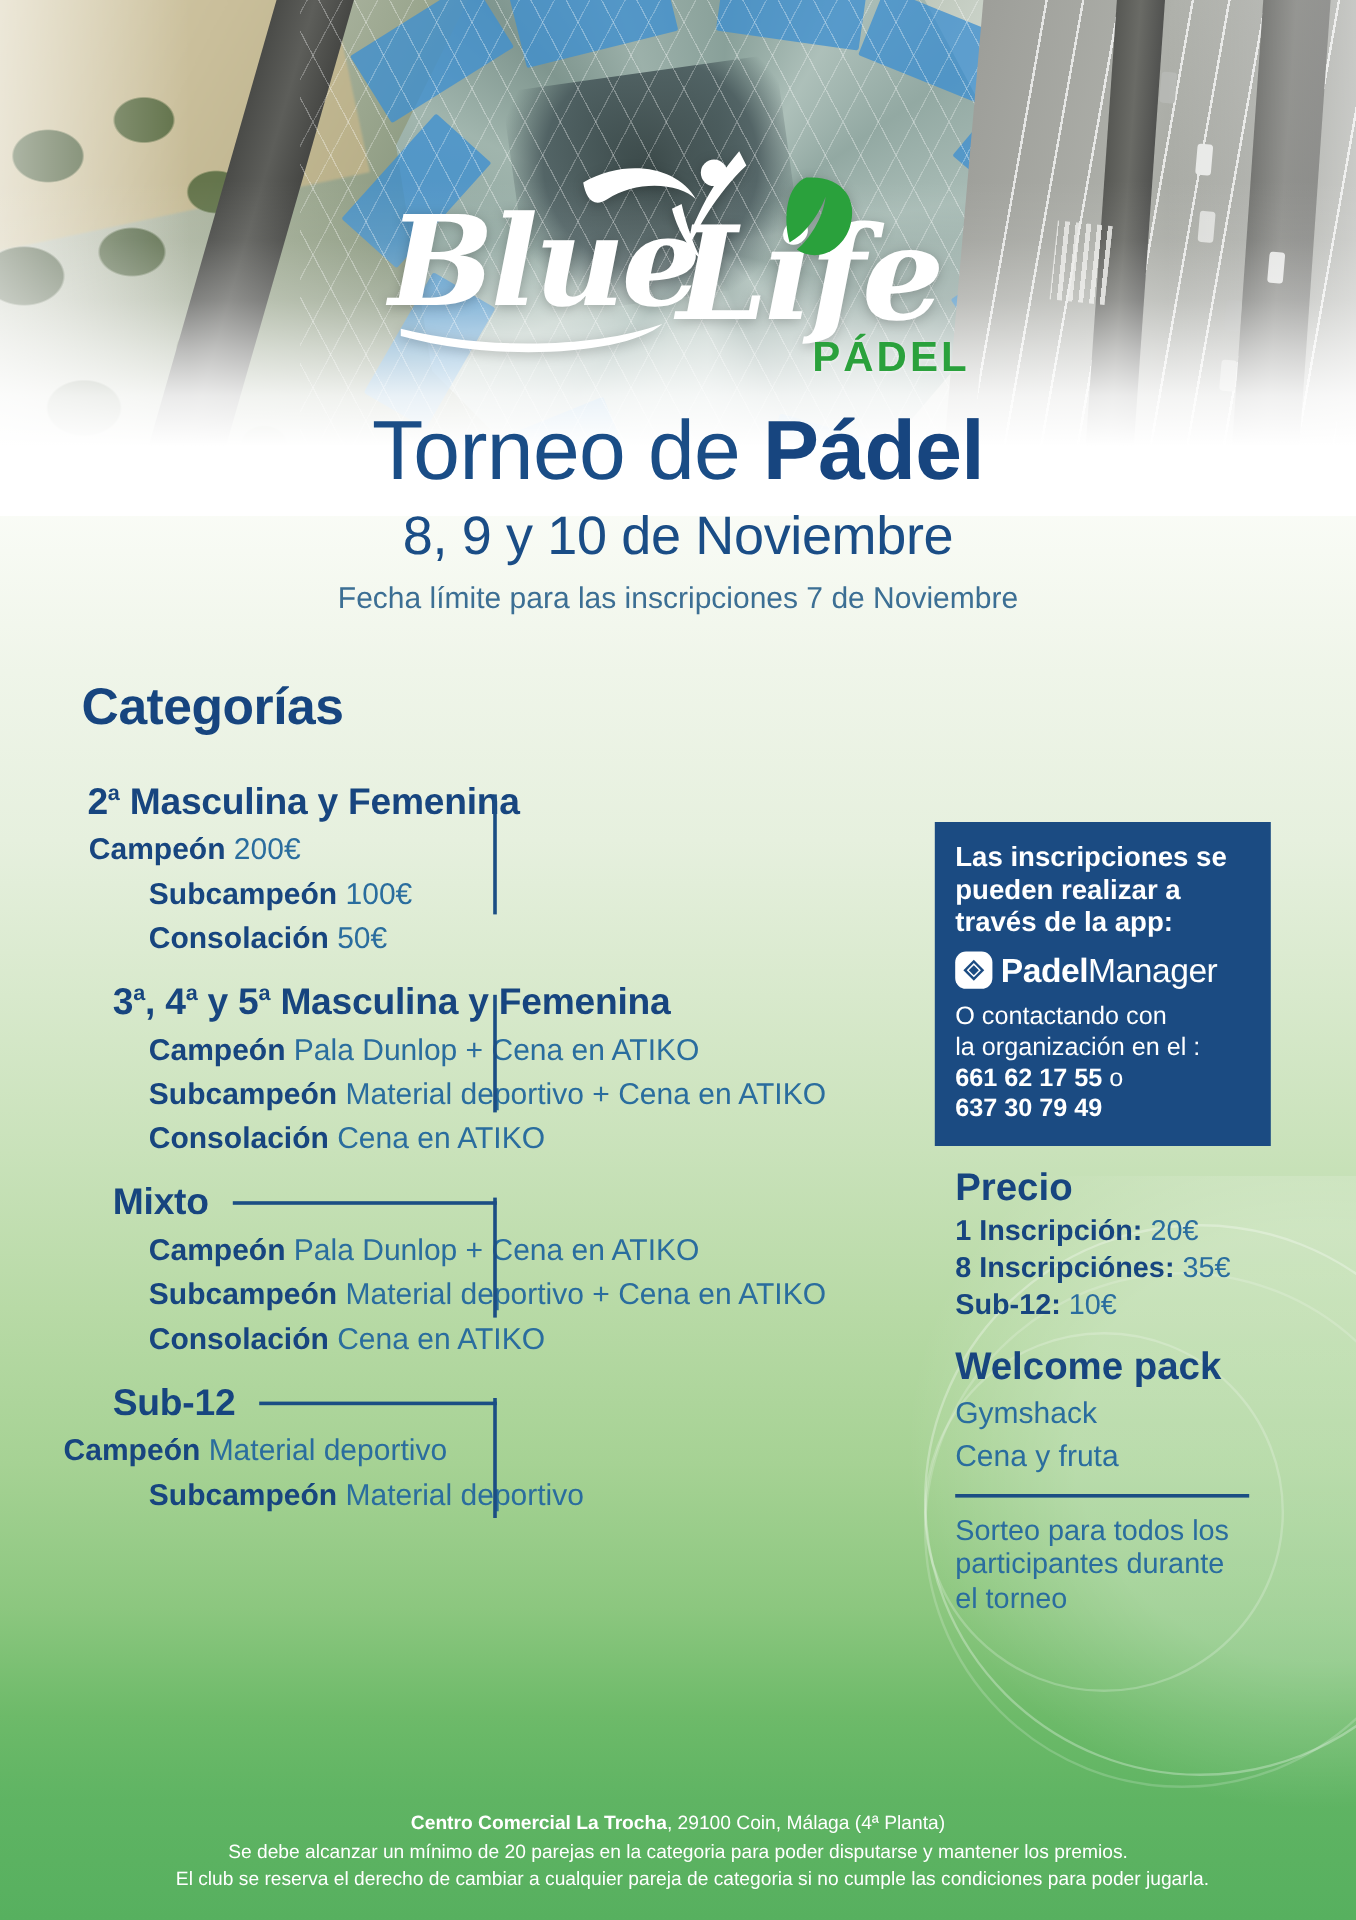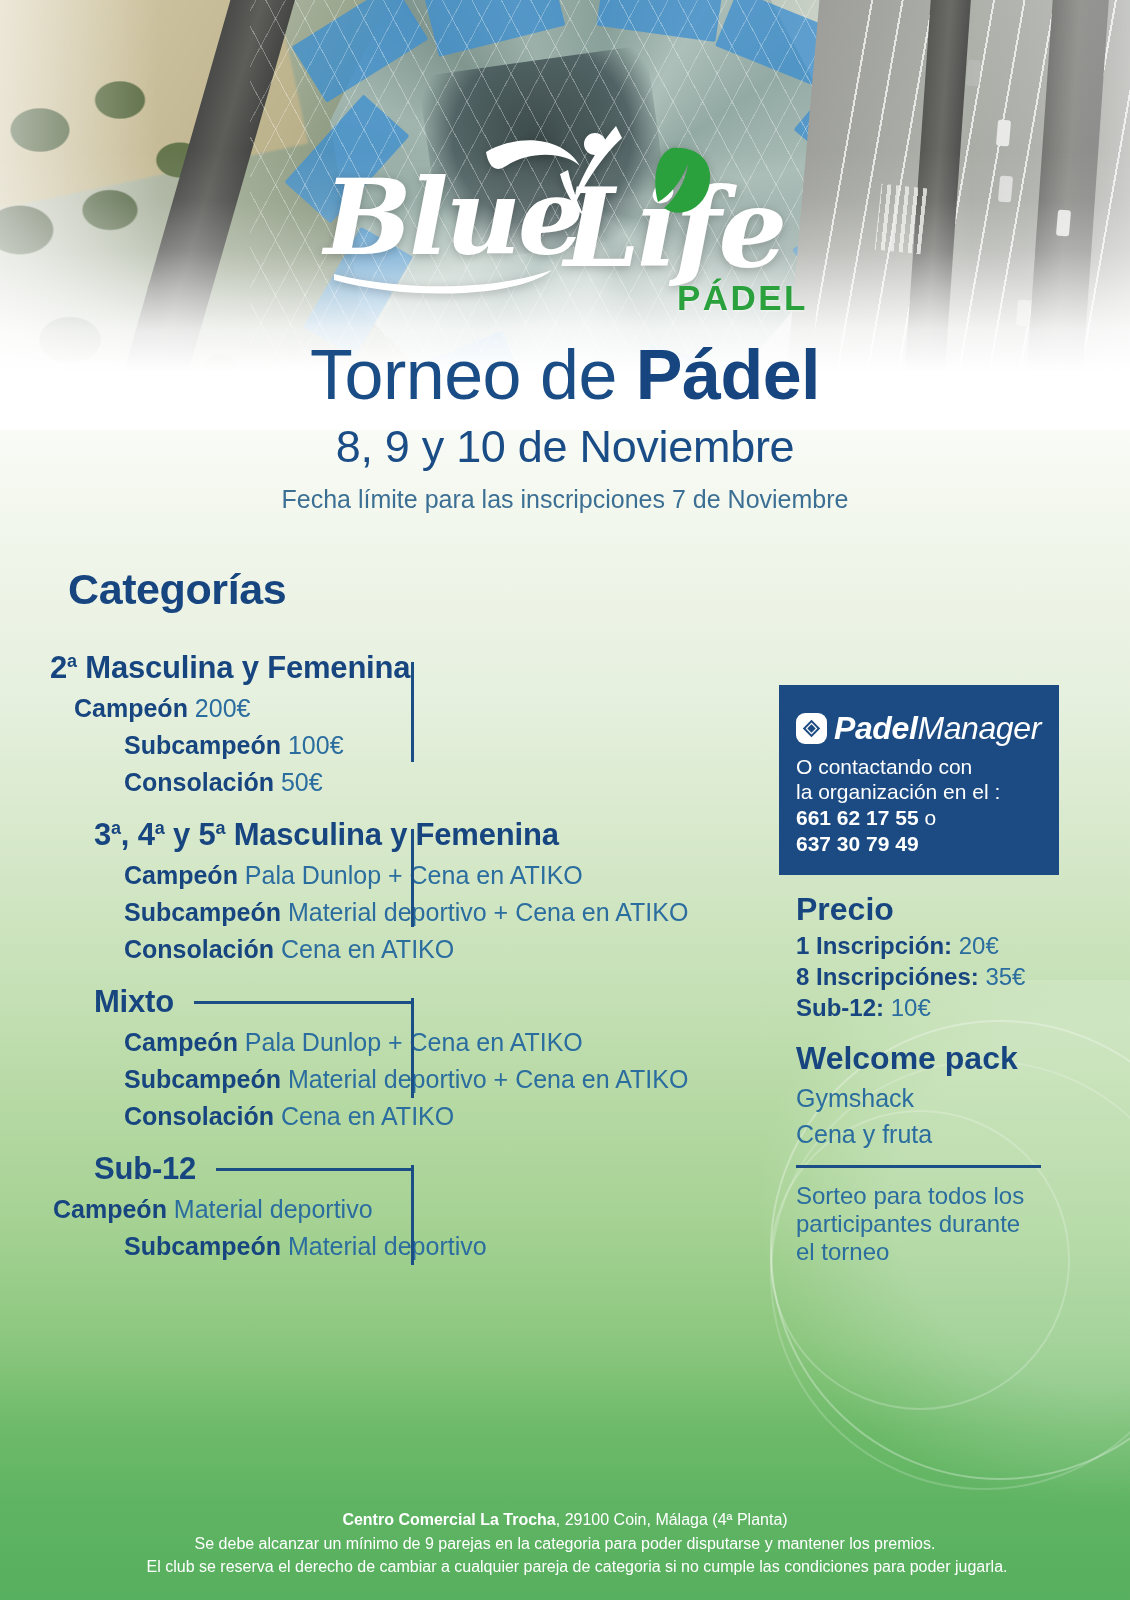--- a/index.html
+++ b/index.html
@@ -231,21 +231,21 @@
     background:#1b4b82; color:#ffffff; padding:16px 17px 18px 17px;
     width:280px;
   }
   .inscr-lead { font-size:23px; font-weight:bold; line-height:1.18; }
   .pm-logo { display:flex; align-items:center; margin:11px 0 10px 0; }
   .pm-mark {
     width:31px; height:31px; border-radius:9px; background:#ffffff;
     position:relative; flex:0 0 auto; margin-right:7px;
   }
   .pm-mark svg { position:absolute; left:6px; top:6px; }
-  .pm-name { font-size:32px; line-height:1; letter-spacing:-.4px;font-style:italic; }
+  .pm-name { font-size:28px; line-height:1; letter-spacing:-.4px; }
   .pm-name b { font-weight:bold; }
   .pm-name span { font-weight:normal; }
   .inscr-contact { font-size:21px; line-height:1.2; font-weight:normal; }
   .inscr-phones { font-size:21px; font-weight:bold; line-height:1.22; margin-top:1px; }
   .inscr-phones .o { font-weight:normal; }
 
   .precio-h { font-size:32px; font-weight:bold; color:#17457f; margin:16px 0 4px 17px; }
   .precio-row { font-size:24px; color:#2a6d9e; margin:3px 0 0 17px; white-space:nowrap; }
   .precio-row b { color:#17457f; font-weight:bold;margin-top:12px; }
 
@@ -341,21 +341,21 @@
     <div class="h-title"><span class="thin">Torneo de </span><b>Pádel</b></div>
     <div class="h-dates">8, 9 y 10 de Noviembre</div>
     <div class="h-deadline">Fecha límite para las inscripciones 7 de Noviembre</div>
   </div>
 
   <div class="cat-h">Categorías</div>
 
   <div class="cats">
 
     <div class="cat-block" style="margin-bottom:10px;">
-      <div class="cat-title-row" style="padding-left:50px;">
+      <div class="cat-title-row" style="padding-left:112px;justify-content:center;">
         <div class="cat-title">2<sup>a</sup> Masculina y Femenina</div>
         <div class="cat-line" style="margin-right:366px;"></div>
       </div>
       <div class="cat-elbow" style="right:366px; top:12px; height:100px;"></div>
       <div class="prize" style="margin-left:74px;"><b>Campeón</b>
         <span>200€</span></div>
       <div class="prize" style="margin-left:124px;"><b>Subcampeón</b>
         <span>100€</span></div>
       <div class="prize" style="margin-left:124px;"><b>Consolación</b>
         <span>50€</span></div>
@@ -399,20 +399,25 @@
         <span>Material deportivo</span></div>
       <div class="prize" style="margin-left:124px;"><b>Subcampeón</b>
         <span>Material deportivo</span></div>
     </div>
 
   </div>
 
   <div class="rcol">
 
     <div class="inscr-box">
+      <div class="inscr-lead">
+        <div>Las inscripciones se</div>
+        <div>pueden realizar a</div>
+        <div>través de la app:</div>
+      </div>
 
       <div class="pm-logo">
         <div class="pm-mark">
           <svg width="19" height="19" viewBox="0 0 19 19" xmlns="http://www.w3.org/2000/svg">
             <path d="M9.5 0.8 L18.2 9.5 L9.5 18.2 L0.8 9.5 Z" fill="#1b4b82"></path>
             <path d="M9.5 3.6 L15.4 9.5 L9.5 15.4 L3.6 9.5 Z" fill="#ffffff"></path>
             <path d="M9.5 5.3 L13.7 9.5 L9.5 13.7 L5.3 9.5 Z" fill="#1b4b82"></path>
           </svg>
         </div>
         <div class="pm-name"><b>Padel</b><span>Manager</span></div>
@@ -439,17 +444,17 @@
     <div class="welcome-h">Welcome pack</div>
     <div class="welcome-row">Gymshack</div>
     <div class="welcome-row">Cena y fruta</div>
 
     <div class="rdiv"></div>
     <div class="sorteo">Sorteo para todos los participantes durante el torneo</div>
   </div>
 
   <div class="footer">
     <div class="f1"><b>Centro Comercial La Trocha</b><span>, 29100 Coin, Málaga (4ª Planta)</span></div>
-    <div class="f2">Se debe alcanzar un mínimo de 9 parejas en la categoria para poder disputarse y mantener los premios.</div>
+    <div class="f2">Se debe alcanzar un mínimo de 20 parejas en la categoria para poder disputarse y mantener los premios.</div>
     <div class="f3">El club se reserva el derecho de cambiar a cualquier pareja de categoria si no cumple las condiciones para poder jugarla.</div>
   </div>
 
 </div>
 
 </body></html>

